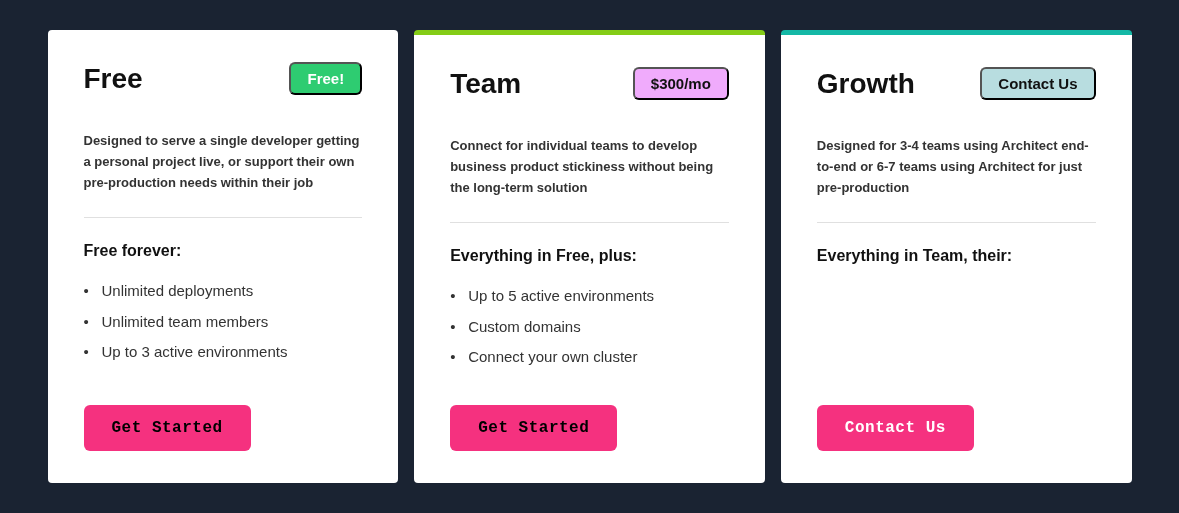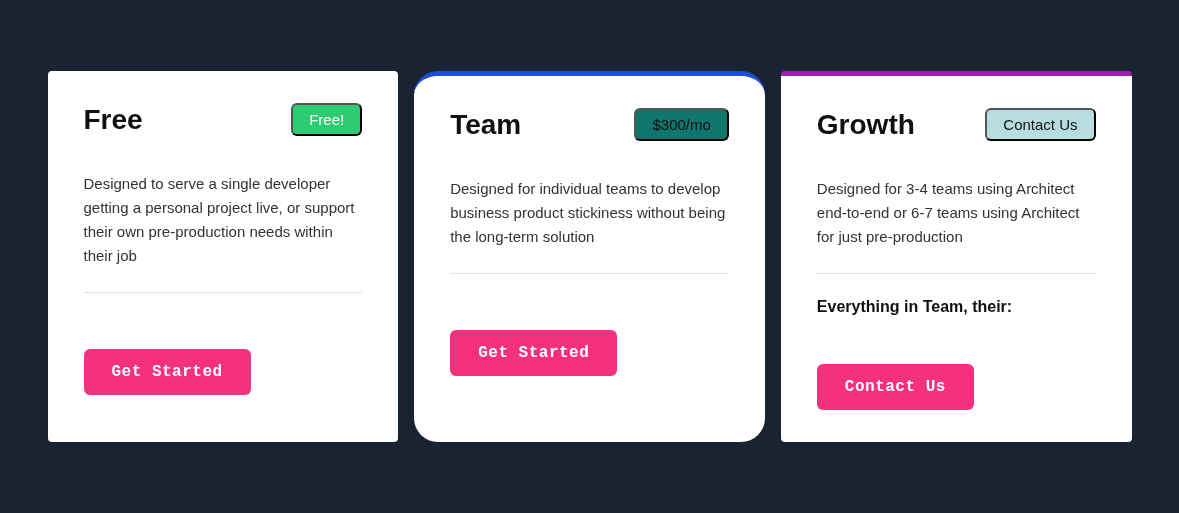--- a/index.html
+++ b/index.html
@@ -31,70 +31,70 @@
       border-radius: 4px;
       padding: 32px 36px;
       flex: 1;
       display: flex;
       flex-direction: column;
       position: relative;
       margin: 0 8px;
     }
 
     .pricing-card.team-card {
-      border-top: 5px solid #1d4ed8;
-      border-radius: 24px;
+      border-top: 5px solid #84cc16;
     }
 
     .pricing-card.growth-card {
-      border-top: 5px solid #a21caf;
+      border-top: 5px solid #14b8a6;
     }
 
     .card-header {
       display: flex;
       justify-content: space-between;
       align-items: center;
       margin-bottom: 36px;
     }
 
     .plan-name {
       font-size: 28px;
       font-weight: 800;
       color: #111111;
     }
 
     .plan-badge {
       padding: 6px 16px;
       border-radius: 6px;
       font-size: 15px;
-      font-weight: 400;
+      font-weight: 700;
       cursor: pointer;
     }
 
     .badge-free {
       background-color: #2ecc71;
       color: #ffffff;
     }
 
     .badge-price {
-      background-color: #0f766e;
+      background-color: #f0abfc;
       color: #111111;
     }
 
     .badge-contact {
       background-color: #b8dde0;
       color: #111111;
     }
 
     .plan-description {
-      font-size: 15px;
+      font-size: 13px;
       color: #333333;
       line-height: 1.6;
       margin-bottom: 0;
       flex-grow: 0;
+      font-weight: bold;
     }
 
     .divider {
       height: 1px;
       background-color: #e0e0e0;
       margin: 24px 0;
     }
 
     .features-section {
       flex-grow: 1;
@@ -138,50 +138,66 @@
       border-radius: 6px;
       font-size: 16px;
       font-weight: 700;
       cursor: pointer;
       font-family: 'Courier New', monospace;
       letter-spacing: 0.5px;
     }
 
     .btn-get-started {
       background-color: #f5317f;
-      color: #ffffff;
+      color: #000000;
     }
 
     .btn-contact {
       background-color: #f5317f;
       color: #ffffff;
     }
   </style>
 </head>
 <body>
 
 <div class="pricing-container">
 <div class="pricing-card free-card">
       <div class="card-header">
         <span class="plan-name">Free</span>
         <button class="plan-badge badge-free">Free!</button>
       </div>
       <p class="plan-description">Designed to serve a single developer getting a personal project live, or support their own pre-production needs within their job</p>
       <div class="divider"></div>
+      <div class="features-section">
+        <p class="features-title">Free forever:</p>
+        <ul class="features-list">
+          <li>Unlimited deployments</li>
+          <li>Unlimited team members</li>
+          <li>Up to 3 active environments</li>
+        </ul>
+      </div>
       <div class="card-footer">
         <button class="cta-button btn-get-started">Get Started</button>
       </div>
     </div>
     <div class="pricing-card team-card">
       <div class="card-header">
         <span class="plan-name">Team</span>
         <button class="plan-badge badge-price">$300/mo</button>
       </div>
-      <p class="plan-description">Designed for individual teams to develop business product stickiness without being the long-term solution</p>
+      <p class="plan-description">Connect for individual teams to develop business product stickiness without being the long-term solution</p>
       <div class="divider"></div>
+      <div class="features-section">
+        <p class="features-title">Everything in Free, plus:</p>
+        <ul class="features-list">
+          <li>Up to 5 active environments</li>
+          <li>Custom domains</li>
+          <li>Connect your own cluster</li>
+        </ul>
+      </div>
       <div class="card-footer">
         <button class="cta-button btn-get-started">Get Started</button>
       </div>
     </div>
     <div class="pricing-card growth-card">
       <div class="card-header">
         <span class="plan-name">Growth</span>
         <button class="plan-badge badge-contact">Contact Us</button>
       </div>
       <p class="plan-description">Designed for 3-4 teams using Architect end-to-end or 6-7 teams using Architect for just pre-production</p>

